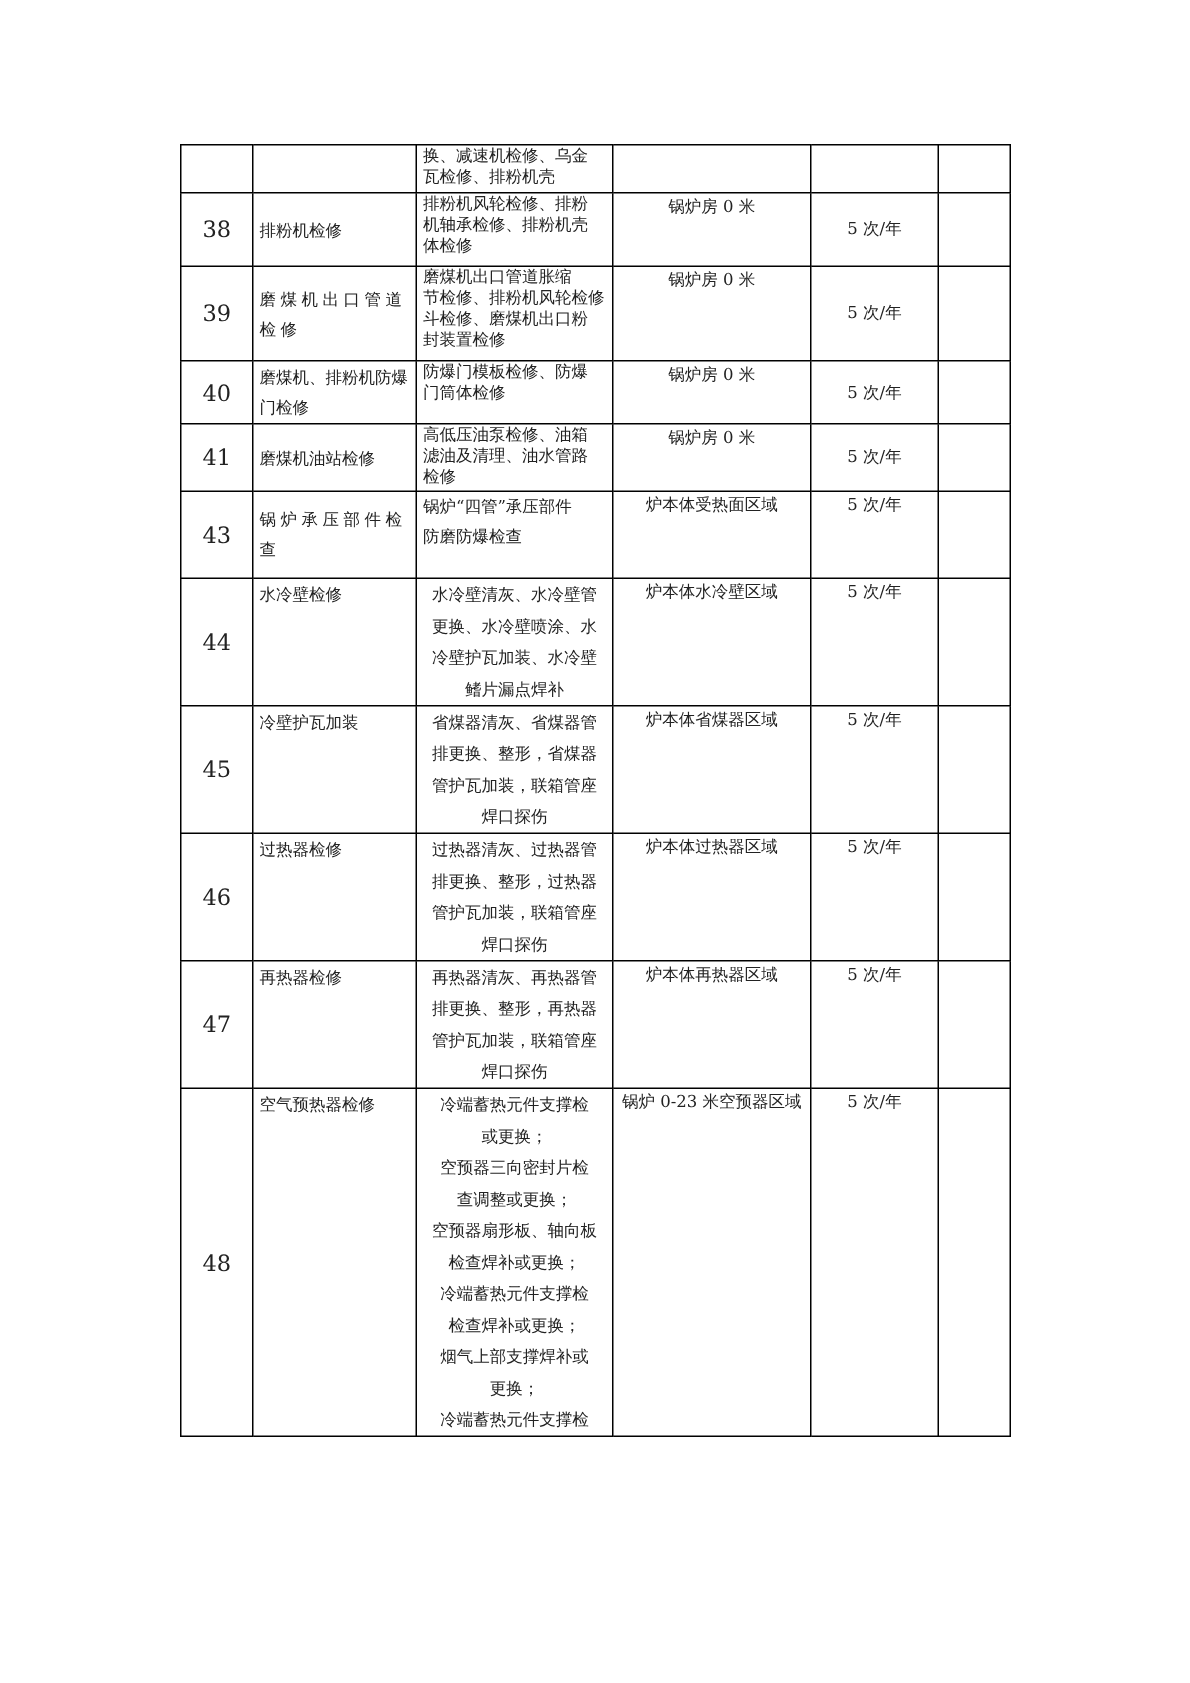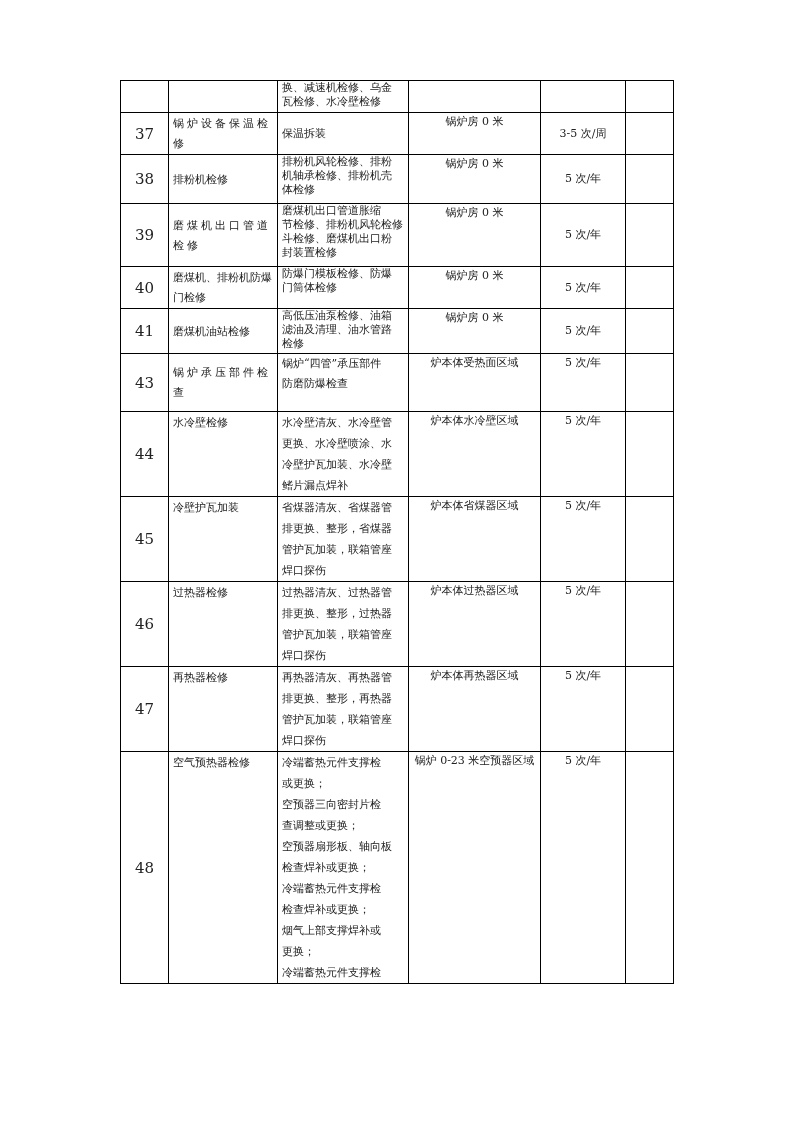--- a/index.html
+++ b/index.html
@@ -1,26 +1,26 @@
 <!DOCTYPE html>
 <html><head>
 <meta charset="utf-8">
 <style>
   html, body { margin: 0; padding: 0; background: #ffffff; }
   body { width: 793px; height: 1122px; position: relative; overflow: hidden;
          font-family: "DejaVu Serif", "Liberation Serif", serif; color: #222; }
-  table { position: absolute; left: 120px; top: 80px; border-collapse: collapse;
+  table { position: absolute; left: 120px; top: 96px; border-collapse: collapse;
           table-layout: fixed; width: 553px; }
   td { border: 1px solid #000; padding: 0 4px; vertical-align: top;
        font-size: 11px; line-height: 14px; overflow: hidden; }
   td.no { text-align: center; vertical-align: middle; font-size: 15px; padding: 0; }
   td.name { vertical-align: middle; line-height: 20px; padding-top: 1px; }
   td.name.top { vertical-align: top; line-height: 20px; margin-top: 34px; }
   td.content { vertical-align: top; }
-  td.content.loose { line-height: 21px; }
+  td.content.loose { line-height: 21px; text-align: center; }
   td.loc { text-align: center; padding-top: 2px; }
   td.freq { text-align: center; vertical-align: middle; }
   td.freq.top { vertical-align: top; padding-top: 2px; }
   td.note { }
   .ln { display: block; }
 </style>
 </head>
 <body>
 
 <table>
@@ -32,37 +32,27 @@
     <col style="width:85px">
     <col style="width:48px">
   </colgroup>
   <tbody>
 
     <tr style="height:32px">
       <td class="no"></td>
       <td class="name"></td>
       <td class="content">
         <span class="ln">换、减速机检修、乌金</span>
-        <span class="ln">瓦检修、水冷壁检修</span>
+        <span class="ln">瓦检修、排粉机壳</span>
       </td>
       <td class="loc"></td>
       <td class="freq"></td>
       <td class="note"></td>
     </tr>
 
-    <tr style="height:42px">
-      <td class="no">37</td>
-      <td class="name" style="letter-spacing:3px">锅炉设备保温检修</td>
-      <td class="content" style="vertical-align:middle">
-        <span class="ln">保温拆装</span>
-      </td>
-      <td class="loc">锅炉房 0 米</td>
-      <td class="freq">3-5 次/周</td>
-      <td class="note"></td>
-    </tr>
 
     <tr style="height:49px">
       <td class="no">38</td>
       <td class="name">排粉机检修</td>
       <td class="content">
         <span class="ln">排粉机风轮检修、排粉</span>
         <span class="ln">机轴承检修、排粉机壳</span>
         <span class="ln">体检修</span>
       </td>
       <td class="loc">锅炉房 0 米</td>

